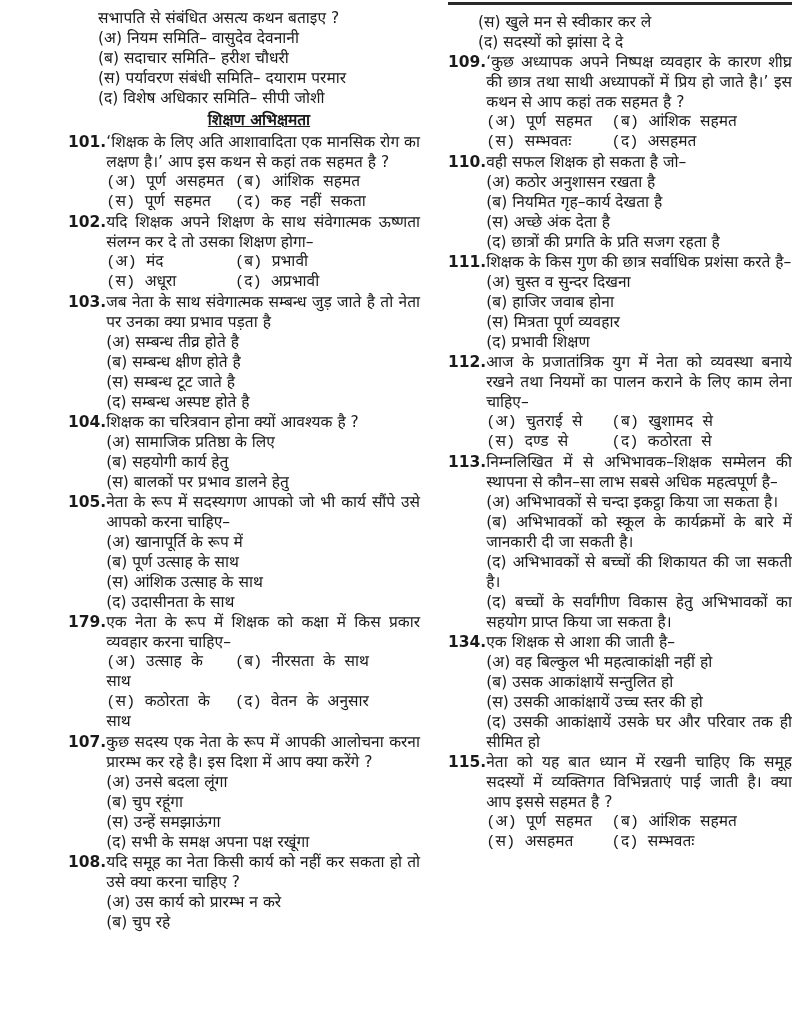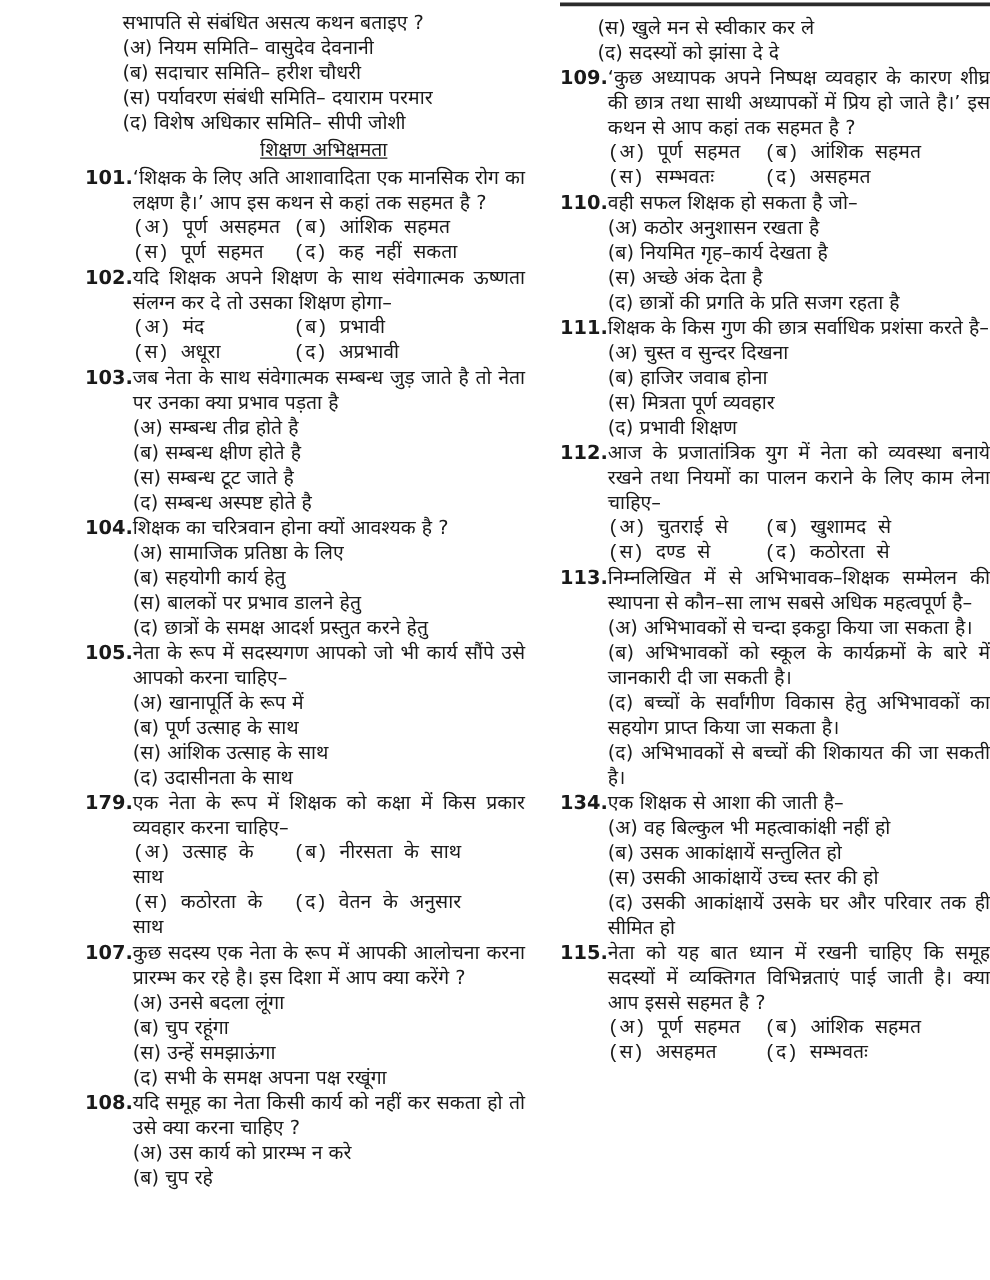--- a/index.html
+++ b/index.html
@@ -21,21 +21,21 @@
   .q { display: flex; align-items: flex-start; }
   .q-no { flex: 0 0 30px; font-weight: 700; white-space: nowrap; text-align: right; }
   .q-body { flex: 1; min-width: 0; }
   .q-text { text-align: justify; }
   .opts { }
   .opt { text-align: justify; }
   .opt-row { display: grid; grid-template-columns: 41% 59%; font-family: Liberation Mono, monospace; }
   .opt-row .opt { text-align: left; }
 
   .heading-row { padding-left: 30px; text-align: center; margin: 2px 0 2px 0; }
-  .section-heading { font-weight: 400; text-decoration: underline; }
+  .section-heading { font-weight: 700; text-decoration: underline; }
 </style>
 </head>
 <body>
 
 <div class="page">
   <div class="top-rule"></div>
   <div class="columns">
     <div class="col">
       <div id="left-continued">
   <div class="q">
@@ -103,21 +103,20 @@
   </div>
 
   <div class="q">
     <span class="q-no">104.</span>
     <div class="q-body">
       <div class="q-text">शिक्षक का चरित्रवान होना क्यों आवश्यक है ?</div>
       <div class="opts">
                 <div class="opt"><span class="opt-l">(अ)</span> <span>सामाजिक प्रतिष्ठा के लिए</span></div>
                 <div class="opt"><span class="opt-l">(ब)</span> <span>सहयोगी कार्य हेतु</span></div>
                 <div class="opt"><span class="opt-l">(स)</span> <span>बालकों पर प्रभाव डालने हेतु</span></div>
-                <div class="opt"><span class="opt-l">(द)</span> <span>छात्रों के समक्ष आदर्श प्रस्तुत करने हेतु</span></div>
               </div>
     </div>
   </div>
 
   <div class="q">
     <span class="q-no">105.</span>
     <div class="q-body">
       <div class="q-text">नेता के रूप में सदस्यगण आपको जो भी कार्य सौंपे उसे आपको करना चाहिए–</div>
       <div class="opts">
                 <div class="opt"><span class="opt-l">(अ)</span> <span>खानापूर्ति के रूप में</span></div>
@@ -244,22 +243,22 @@
     </div>
   </div>
 
   <div class="q">
     <span class="q-no">113.</span>
     <div class="q-body">
       <div class="q-text">निम्नलिखित में से अभिभावक–शिक्षक सम्मेलन की स्थापना से कौन–सा लाभ सबसे अधिक महत्वपूर्ण है–</div>
       <div class="opts">
                 <div class="opt"><span class="opt-l">(अ)</span> <span>अभिभावकों से चन्दा इकट्ठा किया जा सकता है।</span></div>
                 <div class="opt"><span class="opt-l">(ब)</span> <span>अभिभावकों को स्कूल के कार्यक्रमों के बारे में जानकारी दी जा सकती है।</span></div>
+                <div class="opt"><span class="opt-l">(द)</span> <span>अभिभावकों से बच्चों की शिकायत की जा सकती है।</span></div>
                 <div class="opt"><span class="opt-l">(द)</span> <span>बच्चों के सर्वांगीण विकास हेतु अभिभावकों का सहयोग प्राप्त किया जा सकता है।</span></div>
-                <div class="opt"><span class="opt-l">(द)</span> <span>अभिभावकों से बच्चों की शिकायत की जा सकती है।</span></div>
               </div>
     </div>
   </div>
 
   <div class="q">
     <span class="q-no">134.</span>
     <div class="q-body">
       <div class="q-text">एक शिक्षक से आशा की जाती है–</div>
       <div class="opts">
                 <div class="opt"><span class="opt-l">(अ)</span> <span>वह बिल्कुल भी महत्वाकांक्षी नहीं हो</span></div>

